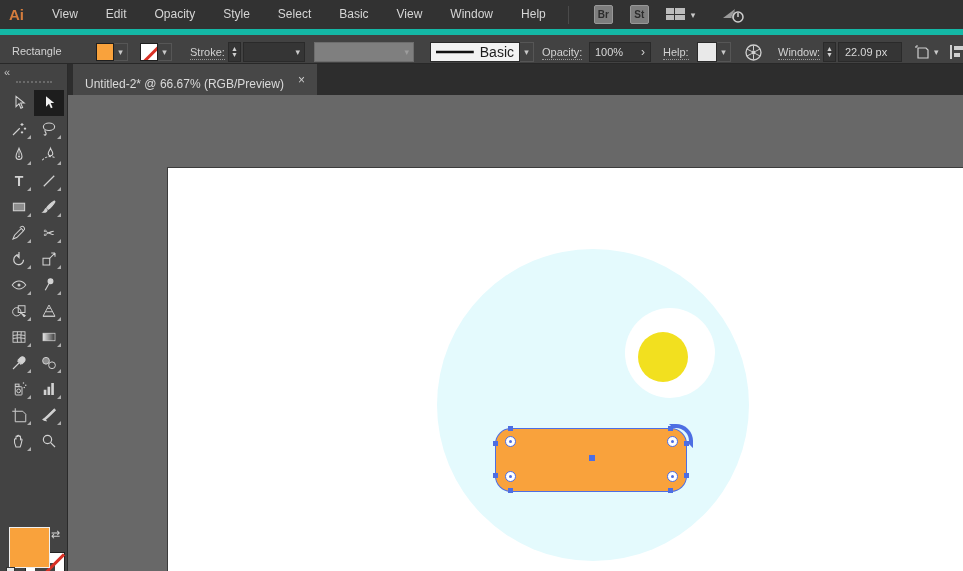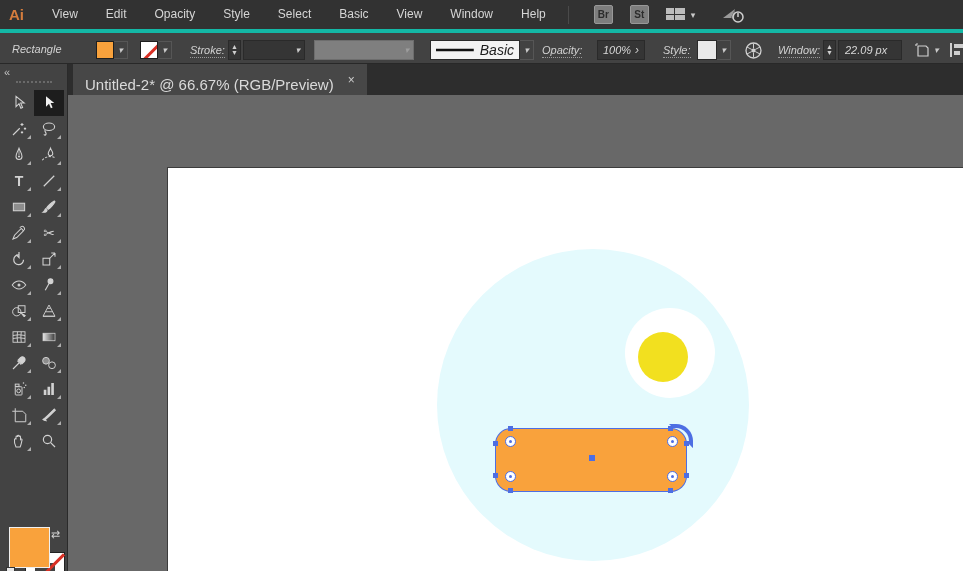--- a/index.html
+++ b/index.html
@@ -13,36 +13,36 @@
   .menu-item { font-size:12px; color:#d6d6d6; padding:0 14px; height:29px; line-height:29px; cursor:default; }
   .mb-sep { width:1px; height:18px; background:#4a4a4a; margin:0 8px; }
   .mb-badge { width:19px; height:19px; background:#7d7d7d; border:1px solid #989898; border-radius:2px; color:#2c2c2c; font-size:10px; font-weight:bold; display:flex; align-items:center; justify-content:center; margin-left:17px; }
   #workspace-btn { display:flex; align-items:center; margin-left:17px; gap:5px; }
   .ws-grid { width:20px; height:13px; display:grid; grid-template-columns:8px 10px; grid-template-rows:6px 5px; gap:1px; }
   .ws-grid div { background:#bdbdbd; }
   .chev { color:#c9c9c9; font-size:9px; }
   #share-btn { margin-left:26px; display:flex; align-items:center; }
 
   
-  #controlbar { position:absolute; left:0; top:29px; width:963px; height:35px; background:var(--controlbar); border-top:4px solid #14b8a6; border-bottom:1px solid #282828;font-style:italic; }
+  #controlbar { position:absolute; left:0; top:29px; width:963px; height:35px; background:var(--controlbar); border-top:6px solid #14b8a6; border-bottom:1px solid #282828; }
   .cb-abs { position:absolute; }
   .cb-label { font-size:11px; color:#d2d2d2; border-bottom:1px dotted #9a9a9a; padding-bottom:1px; }
   .plain-label { font-size:11px; color:#d2d2d2; }
   .swatch-btn { width:18px; height:18px; border:1px solid #1f1f1f; }
   .chev-box { width:14px; height:18px; background:var(--controlbar); border:1px solid #565656; border-left:none; display:flex; align-items:center; justify-content:center; }
   .dark-field { background:#353535; border:1px solid #2a2a2a; height:20px; color:#d8d8d8; font-size:11px; display:flex; align-items:center; }
   .stepper { width:13px; height:20px; background:#353535; border:1px solid #2a2a2a; display:flex; flex-direction:column; align-items:center; justify-content:center; color:#cfcfcf; }
   .stepper span { font-size:7px; line-height:6px; }
   .none-slash { position:relative; background:#fff; overflow:hidden; }
   .none-slash::after { content:""; position:absolute; left:-3px; top:7px; width:30px; height:2.5px; background:var(--slash-red); transform:rotate(-45deg); }
 
   
   #tabbar { position:absolute; left:68px; top:64px; width:895px; height:31px; background:var(--tabbar); }
   #doc-tab { position:absolute; left:5px; top:0; height:31px; background:var(--tab); display:flex; align-items:center; padding:0 12px; gap:14px; }
-  #doc-tab .title { font-size:15px; color:#dadada;margin-top:9px; }
+  #doc-tab .title { font-size:12px; color:#dadada;margin-top:9px; }
   #doc-tab .close { font-size:12px; color:#cccccc; }
 
   
   #toolbar { position:absolute; left:0; top:64px; width:68px; height:507px; background:var(--panel); border-right:1px solid #2a2a2a; }
   #tb-collapse { position:absolute; left:4px; top:2px; color:#c3c3c3; font-size:11px; }
   #tb-grip { position:absolute; left:16px; top:17px; width:36px; border-top:2px dotted #6a6a6a; }
   #tools { position:absolute; left:4px; top:26px; width:60px; display:grid; grid-template-columns:30px 30px; grid-auto-rows:26px; }
   .tool { position:relative; display:flex; align-items:center; justify-content:center; color:#d2d2d2; }
   .tool.active { background:#1d1d1d; color:#f2f2f2; }
   .tool.sub::after { content:""; position:absolute; right:3px; bottom:3px; border-left:4px solid transparent; border-bottom:4px solid #aeaeae; }
@@ -147,26 +147,26 @@
             <path d="M0 3 L46 3" stroke="#111" stroke-width="3"></path>
           </svg>
         <span style="font-size:14px; color:#1c1c1c;">Basic</span>
       </div>
       <span class="chev-box" style="height:20px;">
           <span class="chev">▾</span>
         </span>
     </div>
 
     <span class="cb-abs cb-label" style="left:542px; top:11px;">Opacity:</span>
-    <div class="cb-abs dark-field" style="left:589px; top:7px; width:48px; padding:0 5px; justify-content:space-between;margin-left:8px;">
+    <div class="cb-abs dark-field" style="left:589px; top:7px; width:62px; padding:0 5px; justify-content:space-between;">
       <span>100%</span>
       <span style="font-size:12px; color:#cfcfcf;">›</span>
     </div>
 
-    <span class="cb-abs cb-label" style="left:663px; top:11px;">Style:</span>
+    <span class="cb-abs cb-label" style="left:663px; top:11px;">Help:</span>
     <div class="cb-abs" style="left:697px; top:7px; display:flex;">
       <span style="width:20px; height:20px; background:#e9e9e9; border:1px solid #2a2a2a;"></span>
       <span class="chev-box" style="height:20px;">
           <span class="chev">▾</span>
         </span>
     </div>
 
     <svg class="cb-abs" style="left:745px; top:9px;" width="17" height="17" viewBox="0 0 17 17">
       <circle cx="8.5" cy="8.5" r="7.5" fill="none" stroke="#cfcfcf" stroke-width="1.3"></circle>
       <circle cx="8.5" cy="8.5" r="2" fill="#cfcfcf"></circle>

